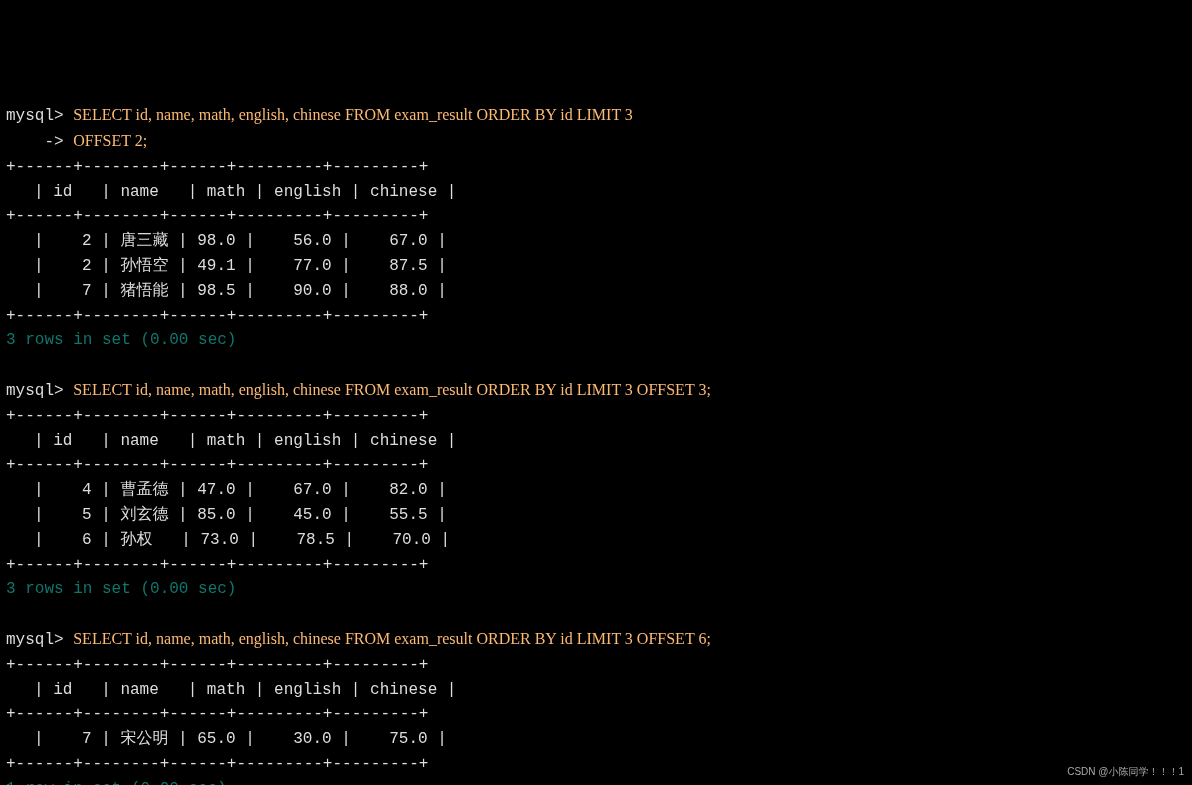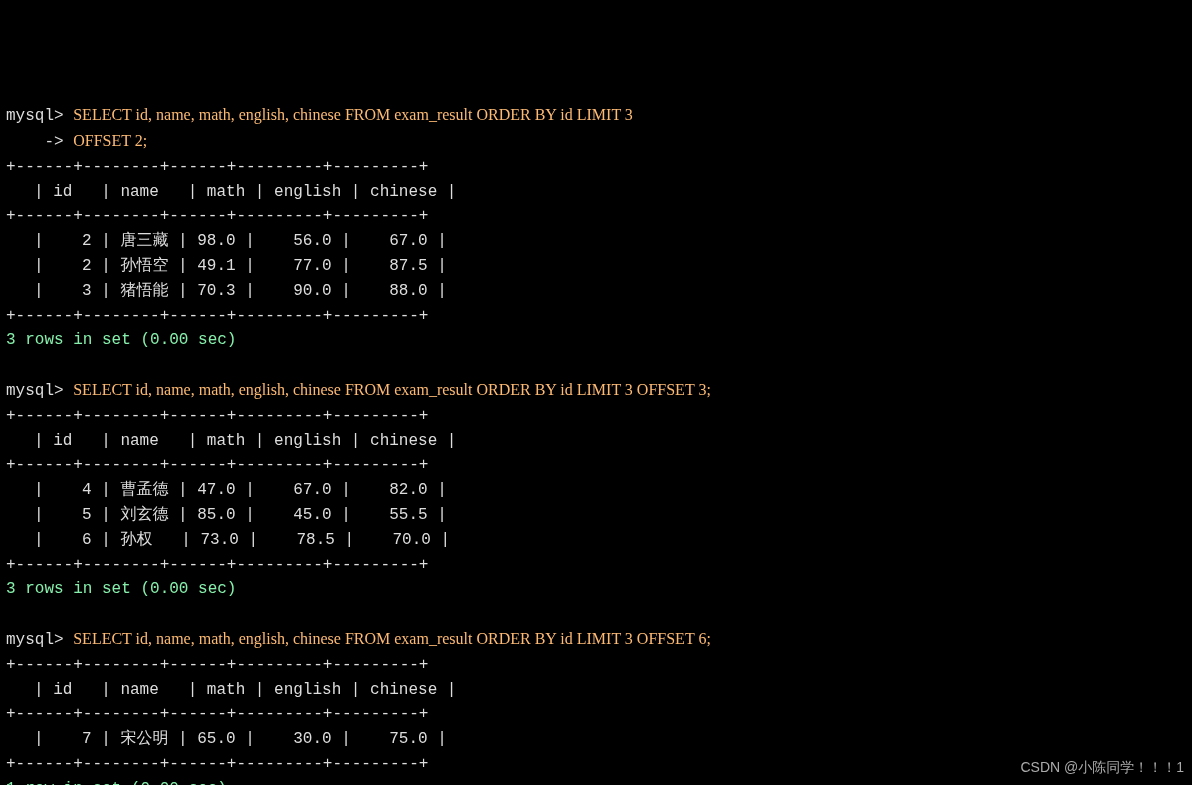--- a/index.html
+++ b/index.html
@@ -13,44 +13,44 @@
     height: 785px;
     overflow: hidden;
     padding: 4px 6px;
     white-space: pre;
     position: relative;
   }
   .prompt { color: #ddd; margin-top: 24px; }
   .sql    { color: #fdba74; font-family: Liberation Serif, serif; }
   .border { color: #ddd; }
   .cell   { color: #ddd; margin-left: 28px; }
-  .status { color: #86efac; }
+  .status { color: #0f766e; }
   .watermark {
     position: absolute;
     right: 8px;
     bottom: 6px;
     color: #aaa;
-    font-size: 14px;
+    font-size: 10px;
     font-family: sans-serif;
     white-space: nowrap;
   }
 </style>
 </head>
 <body>
 
 
 
 <div id="terminal"><span class="prompt">mysql&gt;</span> <span class="sql">SELECT id, name, math, english, chinese FROM exam_result ORDER BY id LIMIT 3</span>
 <span class="prompt">    -&gt;</span> <span class="sql">OFFSET 2;</span>
 <span class="border">+------+--------+------+---------+---------+</span>
 <span class="cell">| id   | name   | math | english | chinese |</span>
 <span class="border">+------+--------+------+---------+---------+</span>
 <span class="cell">|    2 | 唐三藏 | 98.0 |    56.0 |    67.0 |</span>
 <span class="cell">|    2 | 孙悟空 | 49.1 |    77.0 |    87.5 |</span>
-<span class="cell">|    3 | 猪悟能 | 70.3 |    90.0 |    88.0 |</span>
+<span class="cell">|    7 | 猪悟能 | 98.5 |    90.0 |    88.0 |</span>
 <span class="border">+------+--------+------+---------+---------+</span>
 <span class="status">3 rows in set (0.00 sec)</span>
 
 <span class="prompt">mysql&gt;</span> <span class="sql">SELECT id, name, math, english, chinese FROM exam_result ORDER BY id LIMIT 3 OFFSET 3;</span>
 <span class="border">+------+--------+------+---------+---------+</span>
 <span class="cell">| id   | name   | math | english | chinese |</span>
 <span class="border">+------+--------+------+---------+---------+</span>
 <span class="cell">|    4 | 曹孟德 | 47.0 |    67.0 |    82.0 |</span>
 <span class="cell">|    5 | 刘玄德 | 85.0 |    45.0 |    55.5 |</span>
 <span class="cell">|    6 | 孙权   | 73.0 |    78.5 |    70.0 |</span>

